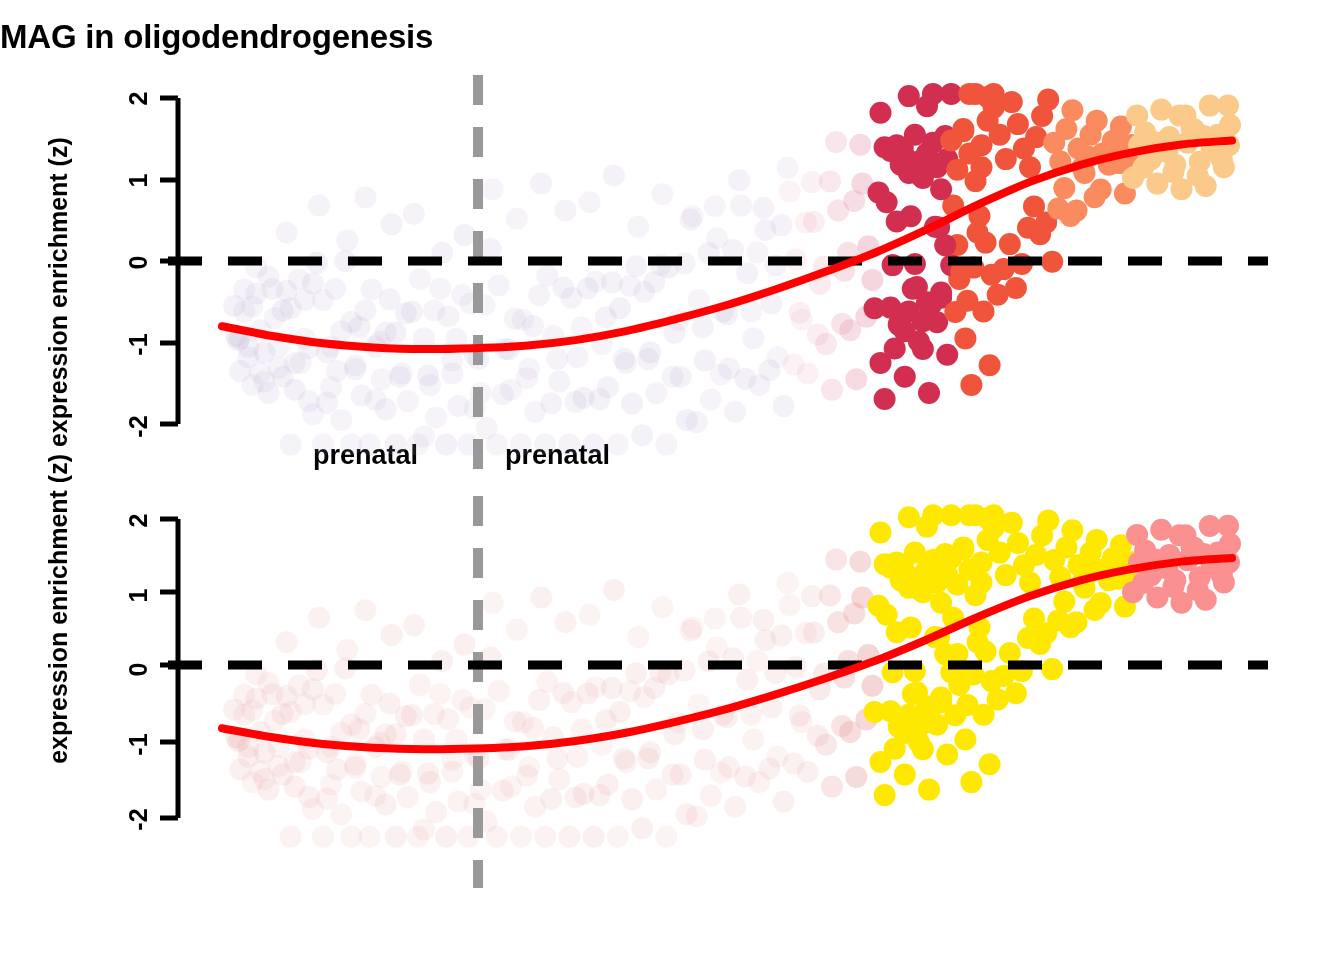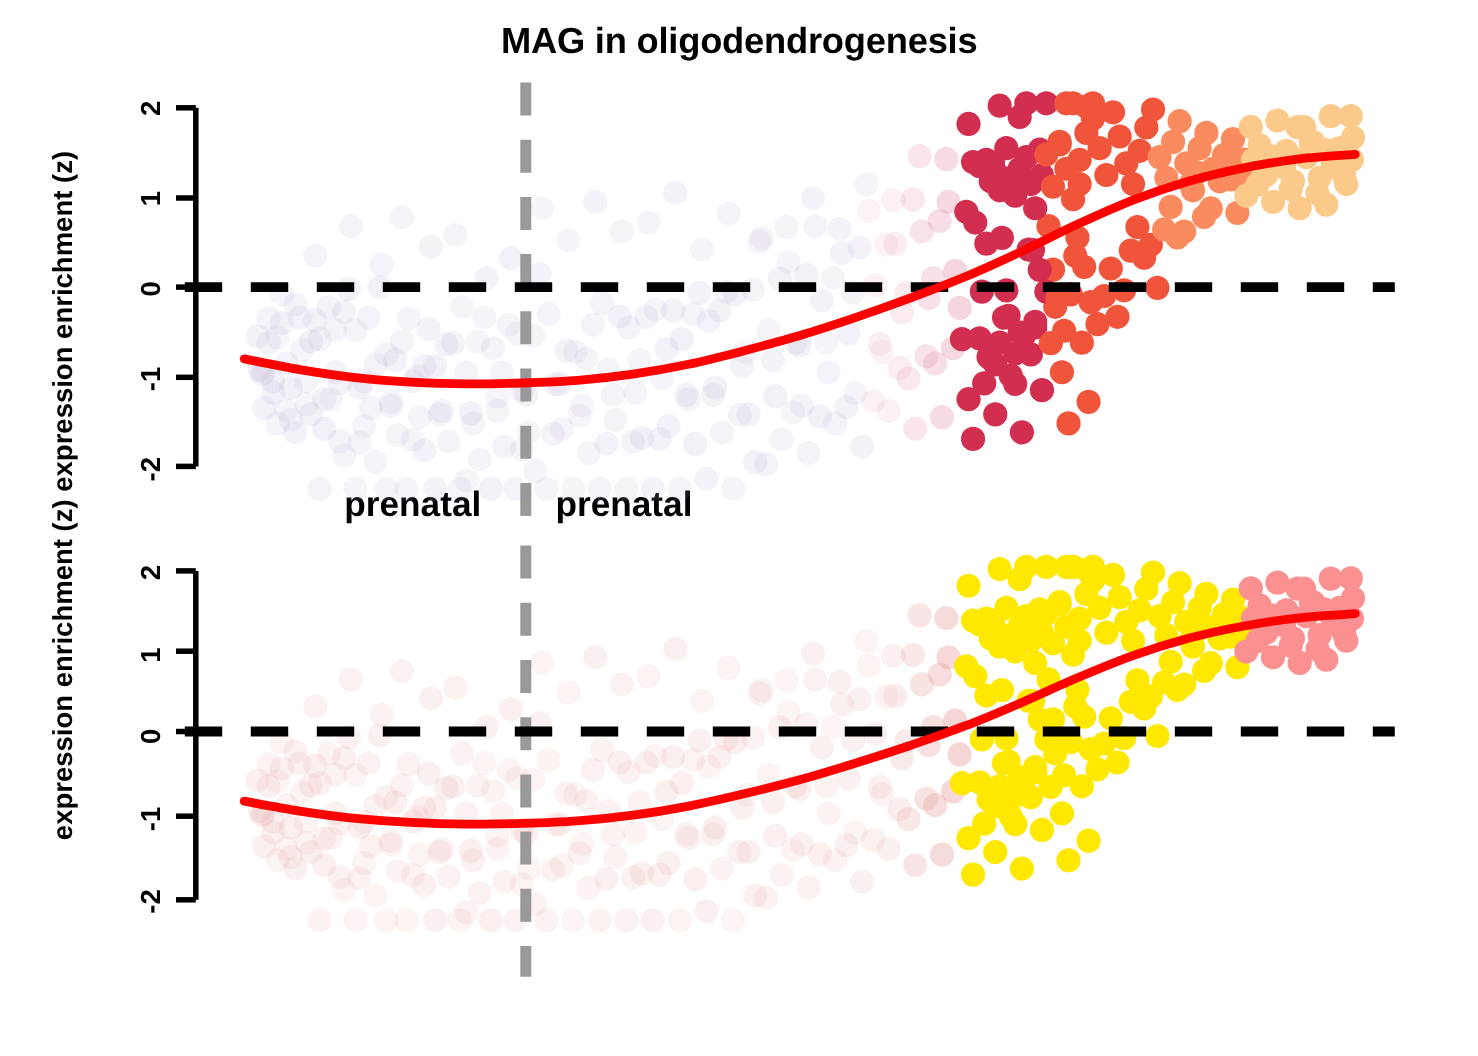--- a/index.html
+++ b/index.html
@@ -18,21 +18,21 @@
     position: absolute;
     left: 0; top: 0;
     width: 1344px;
     height: 960px;
   }
   .fig-title {
     position: absolute;
     left: 0;
     top: 18px;
     width: 1344px;
-    text-align: center;
+    text-align: left;
     font-size: 33px;
     font-weight: bold;
     color: #000000;
     letter-spacing: -0.2px;
   }
   .ylabel-outer {
     position: absolute;
     left: 30px;
     top: 0px;
     width: 56px;
@@ -55,21 +55,21 @@
     font-size: 25px;
     font-weight: bold;
     color: #000000;
     transform: rotate(-90deg);
     transform-origin: center center;
     text-align: center;
     width: 40px;
   }
   .panel-annot {
     position: absolute;
-    font-size: 32px;
+    font-size: 27px;
     font-weight: bold;
     color: #000000;
     white-space: nowrap;
   }
   svg.layer {
     position: absolute;
     left: 0; top: 0;
     width: 1344px;
     height: 960px;
   }

